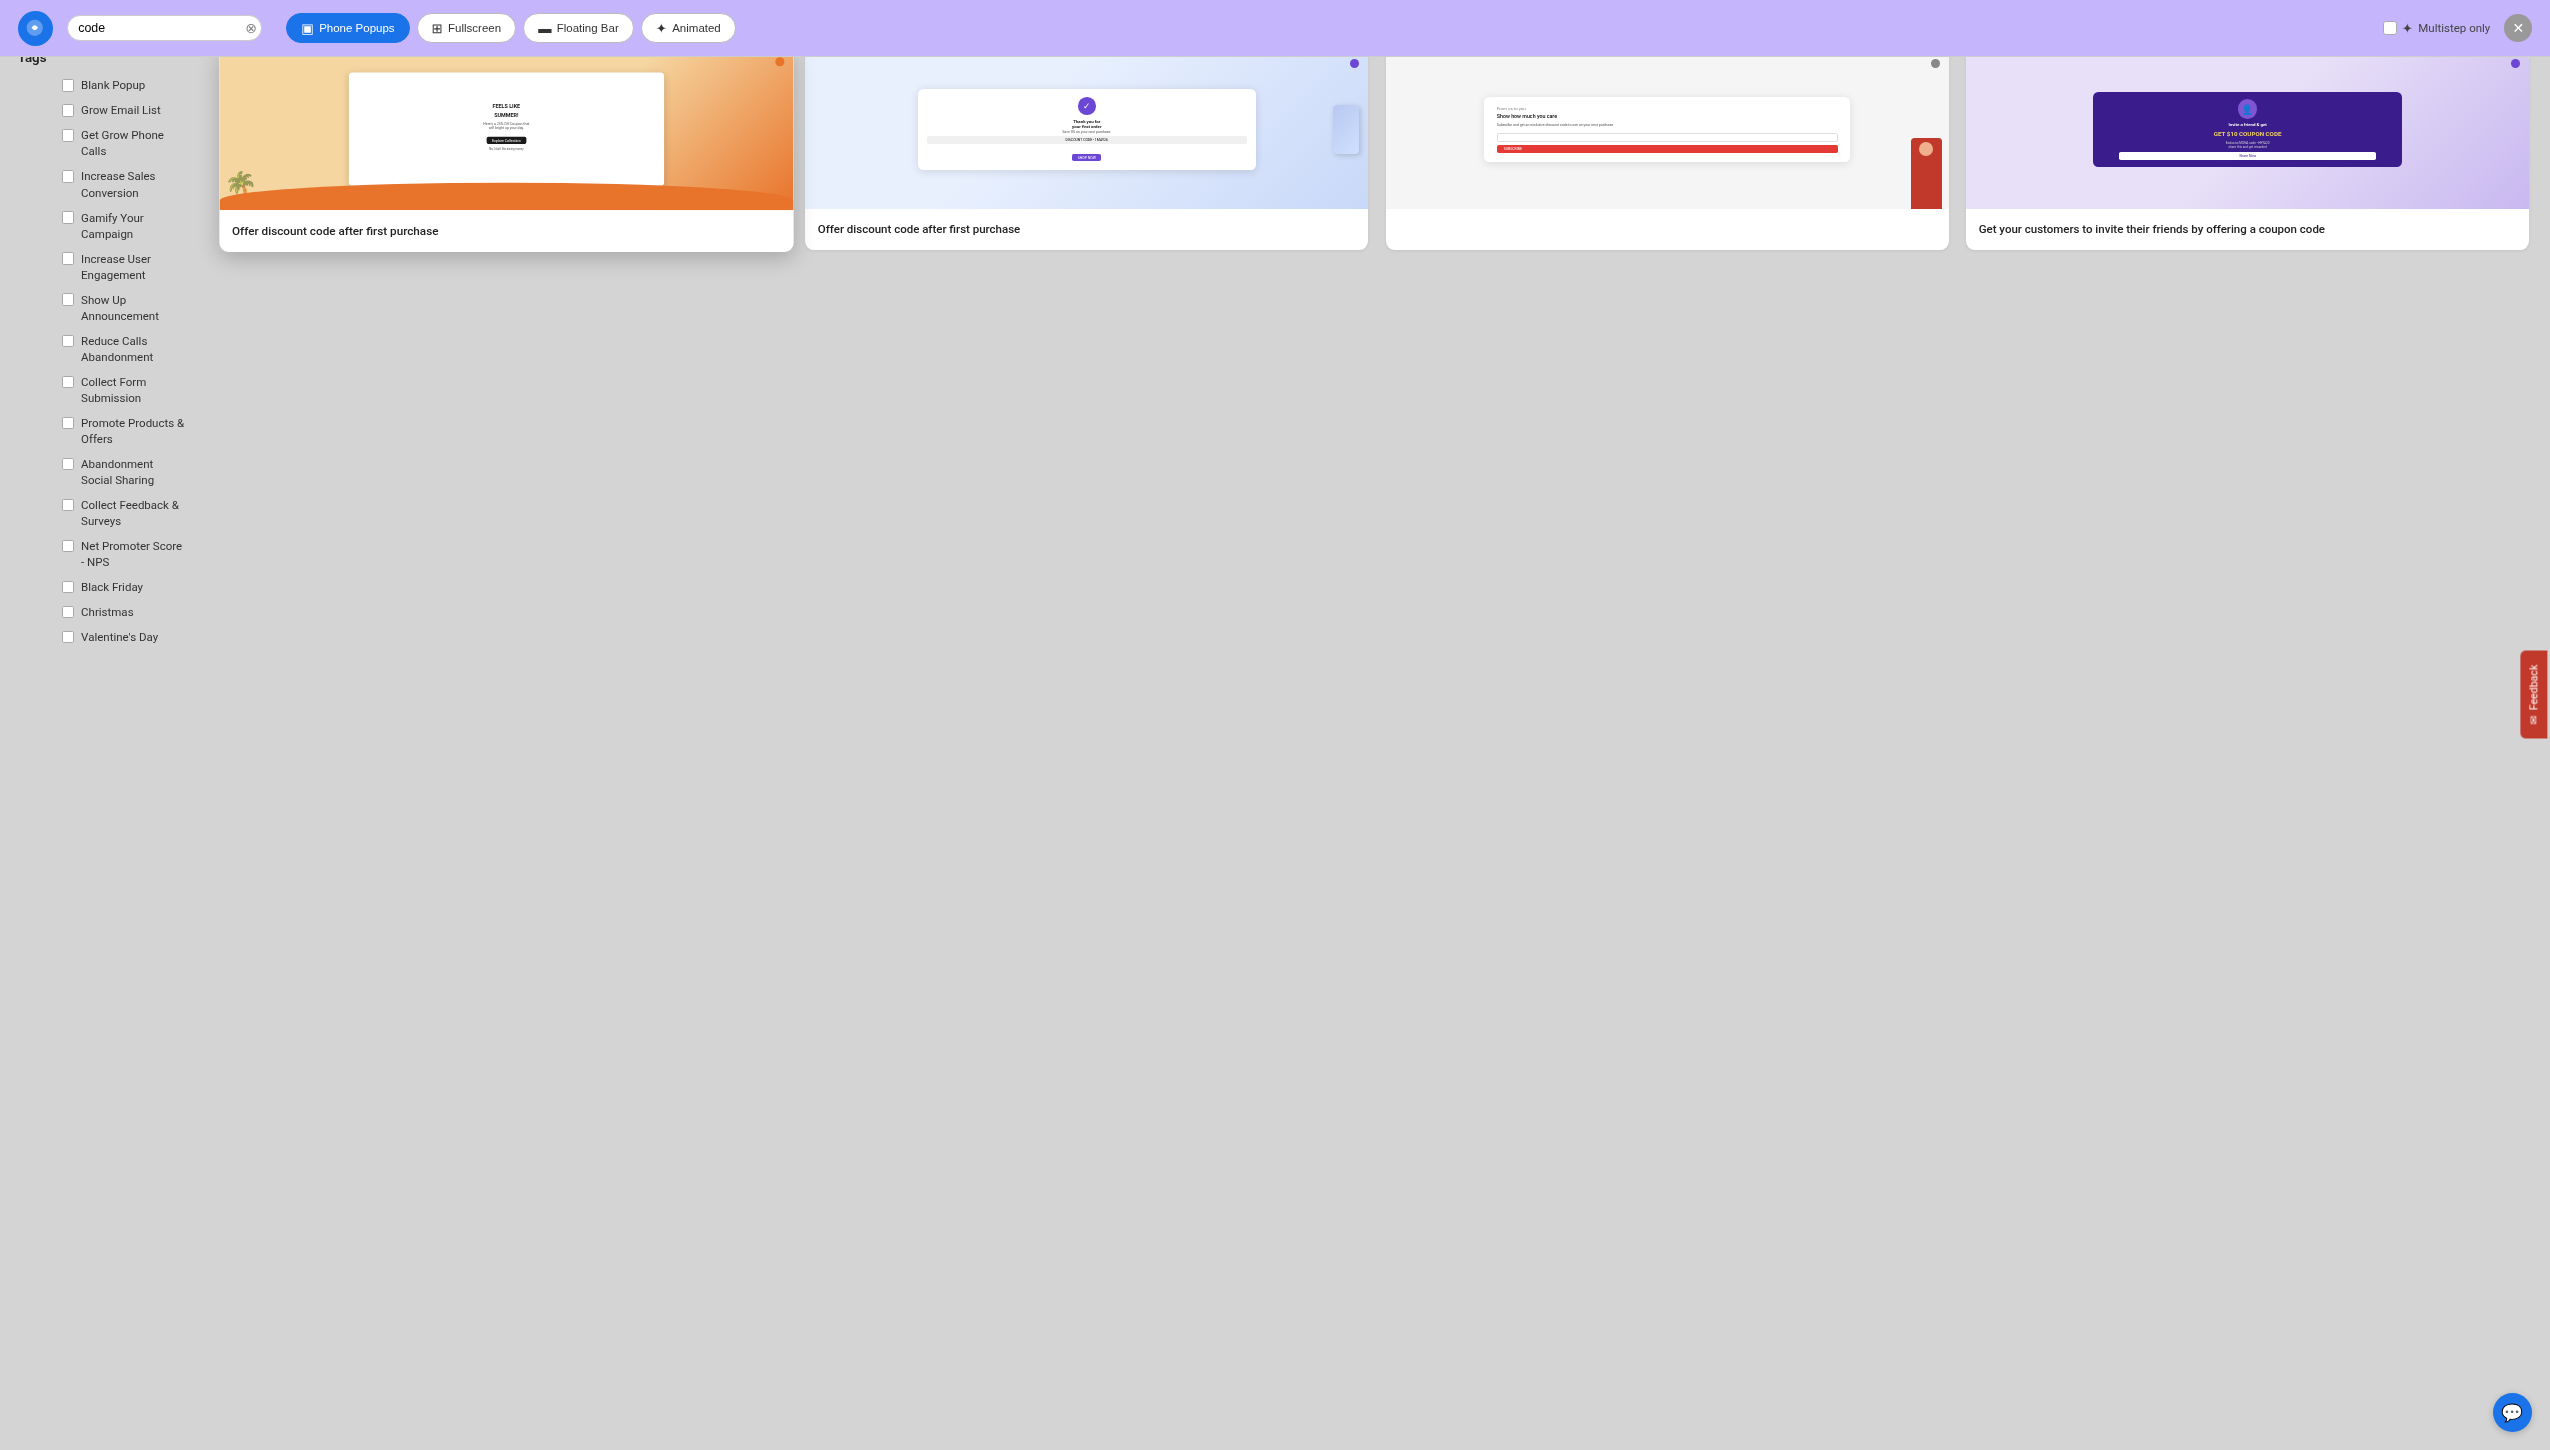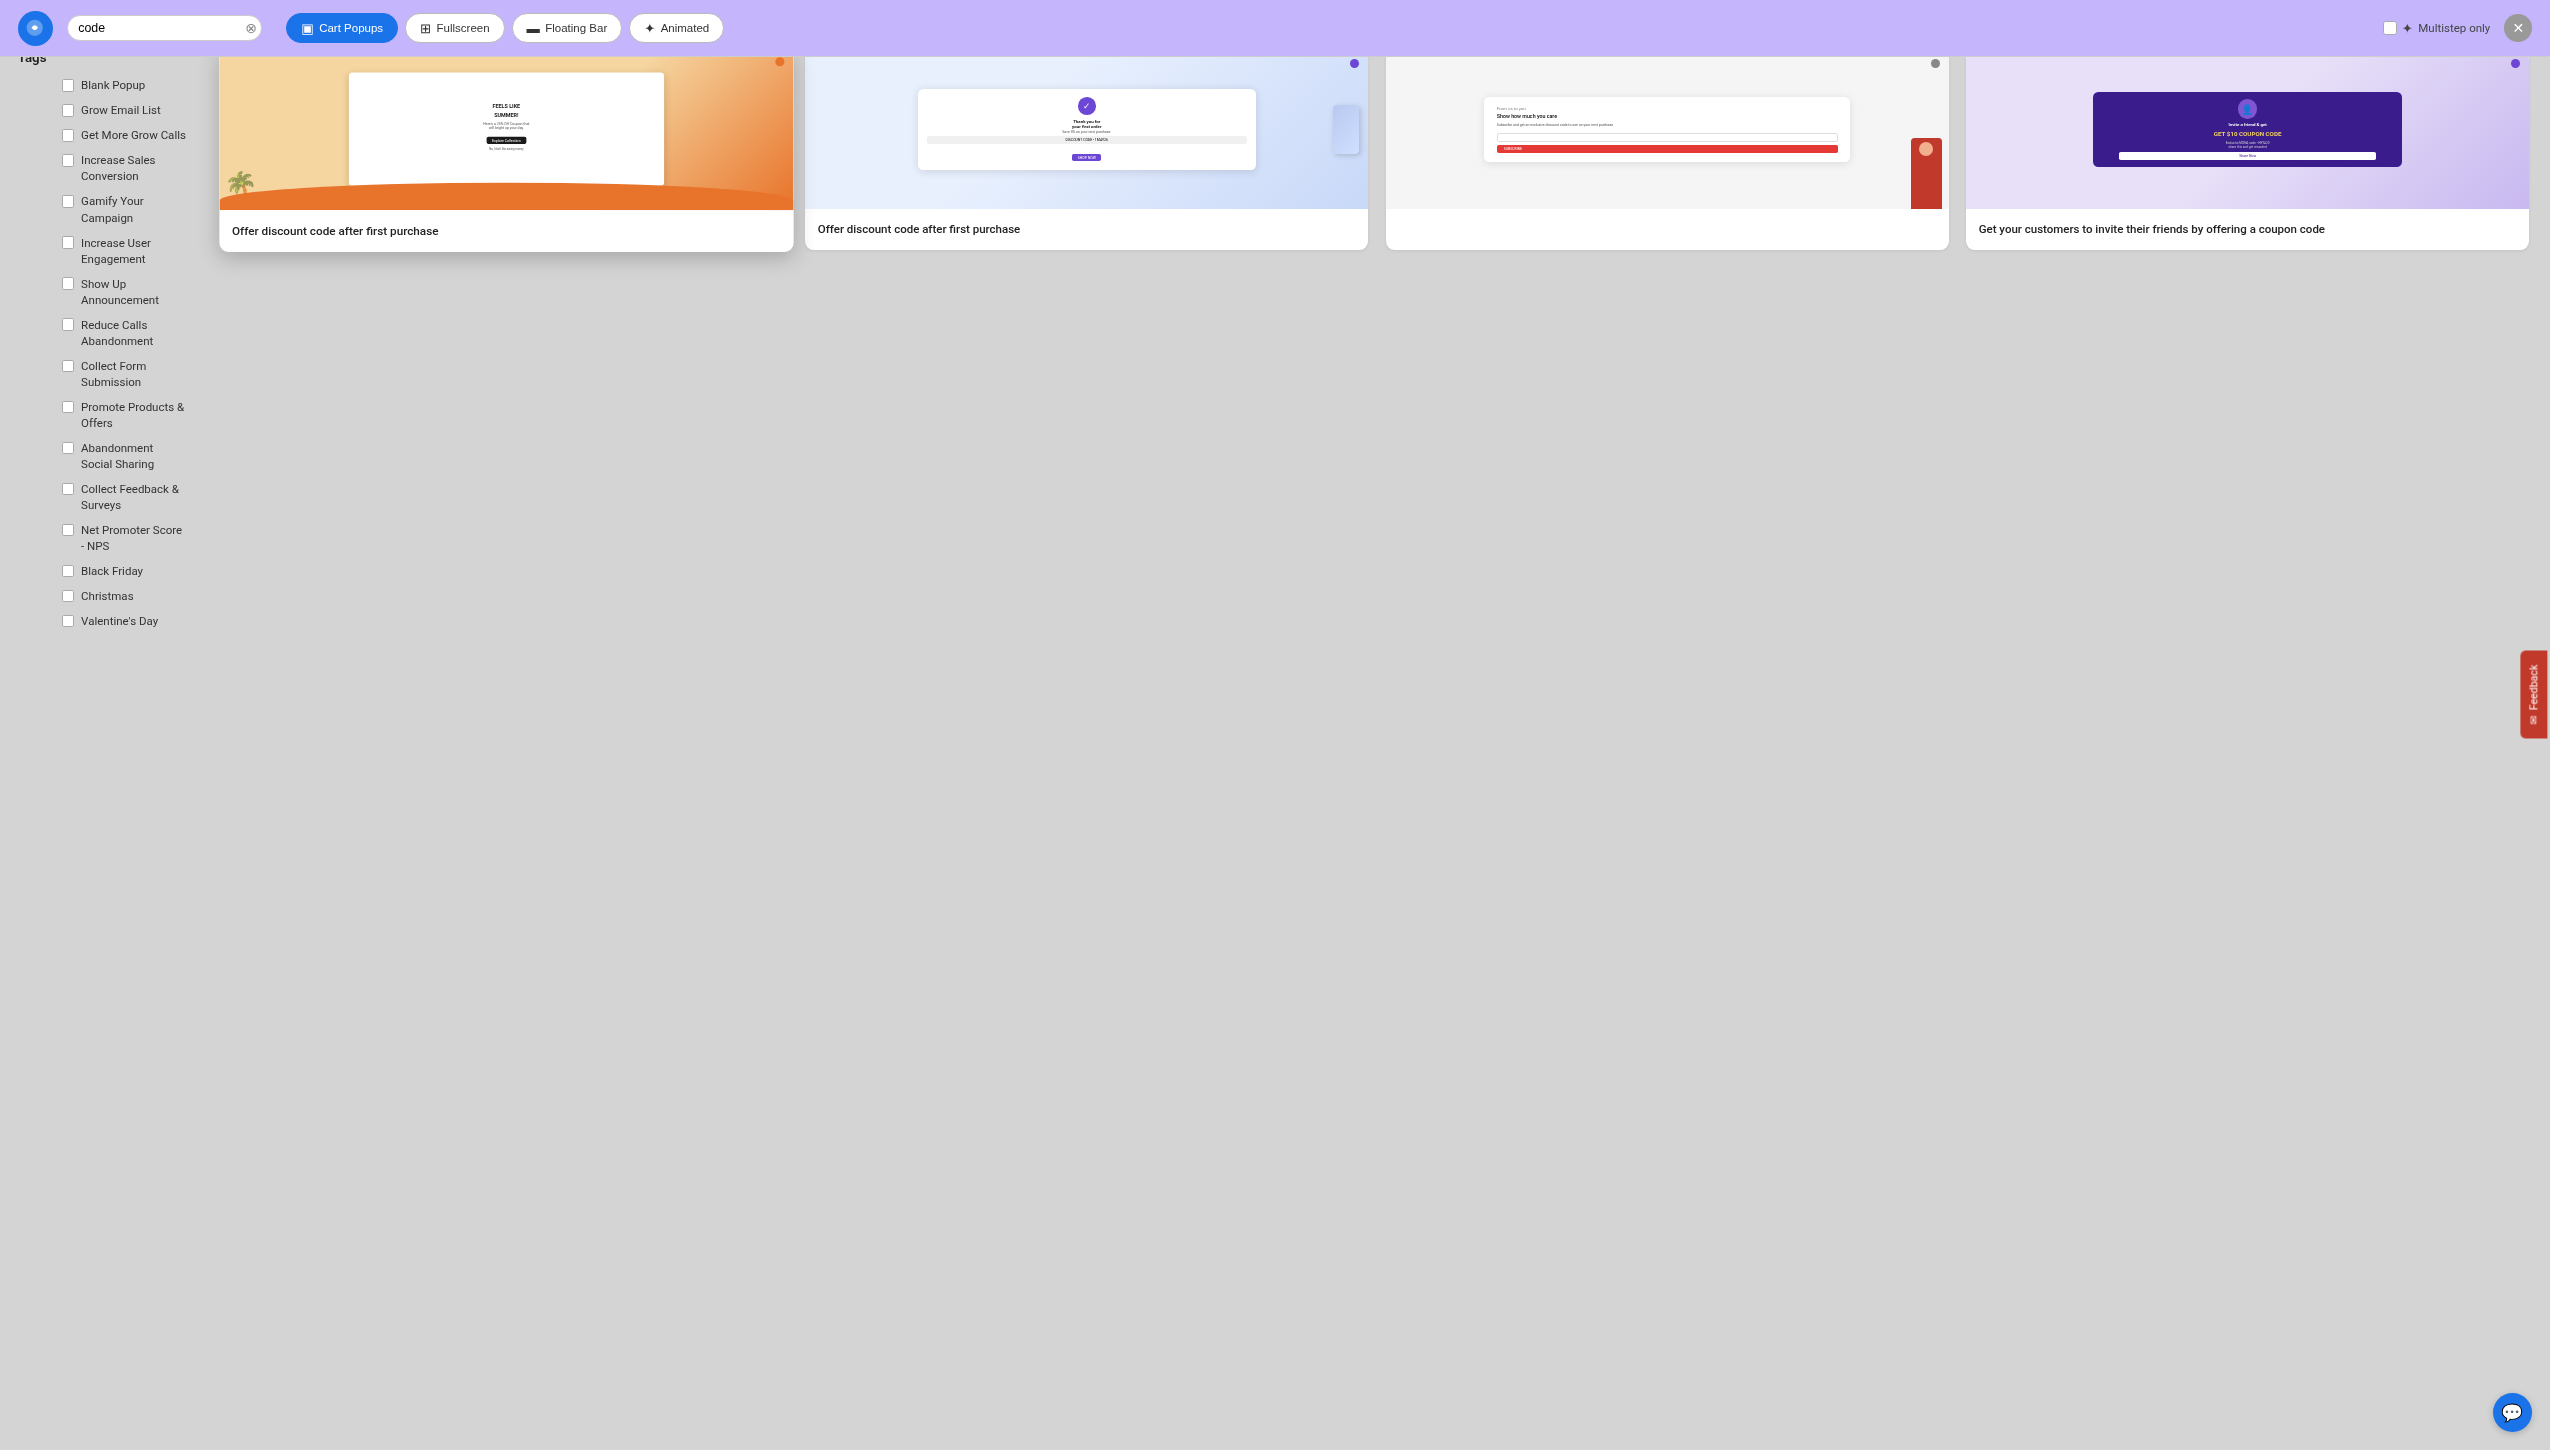--- a/index.html
+++ b/index.html
@@ -381,21 +381,21 @@
   </div>
 
   <div class="search-box">
     <input type="text" value="code" style="">
     <span class="search-clear">⊗</span>
   </div>
 
   <div class="filter-group">
     <button class="filter-btn active">
       <span class="icon">▣</span>
-      <span>Cart Popups</span>
+      <span>Phone Popups</span>
     </button>
     <button class="filter-btn">
       <span class="icon">⊞</span>
       <span>Fullscreen</span>
     </button>
     <button class="filter-btn">
       <span class="icon">▬</span>
       <span>Floating Bar</span>
     </button>
     <button class="filter-btn">
@@ -422,21 +422,21 @@
     <div class="tag-item">
       <div class="tag-checkbox"></div>
       <span class="tag-label">Blank Popup</span>
     </div>
     <div class="tag-item">
       <div class="tag-checkbox"></div>
       <span class="tag-label">Grow Email List</span>
     </div>
     <div class="tag-item">
       <div class="tag-checkbox"></div>
-      <span class="tag-label">Get More Grow Calls</span>
+      <span class="tag-label">Get Grow Phone Calls</span>
     </div>
     <div class="tag-item">
       <div class="tag-checkbox"></div>
       <span class="tag-label">Increase Sales Conversion</span>
     </div>
     <div class="tag-item">
       <div class="tag-checkbox"></div>
       <span class="tag-label">Gamify Your Campaign</span>
     </div>
     <div class="tag-item">

